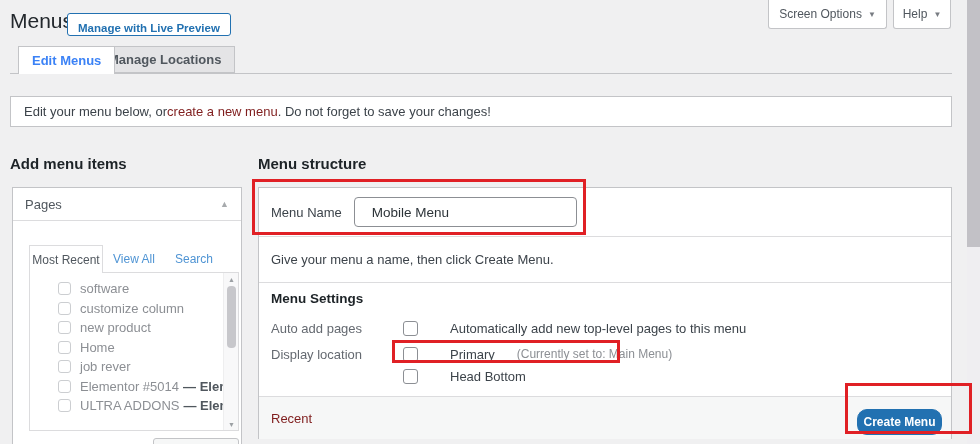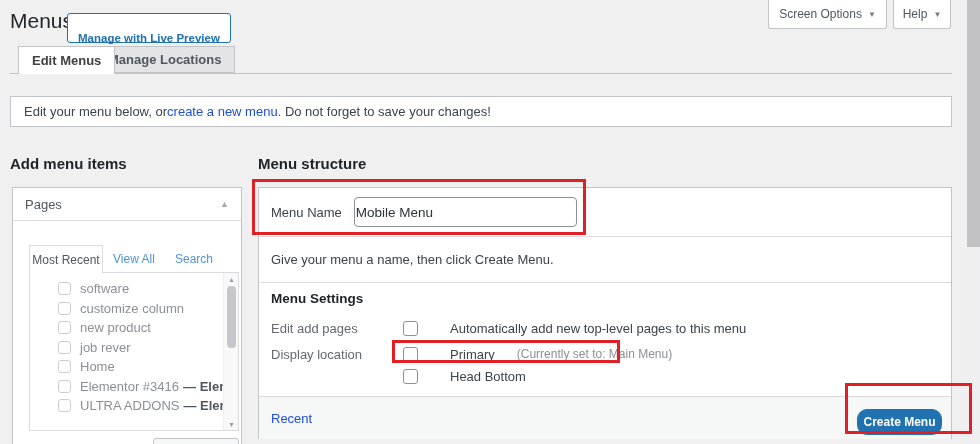--- a/index.html
+++ b/index.html
@@ -12,52 +12,52 @@
 
   
   .page-title {
     position:absolute; left:10px; top:9px;
     font-size:21px; font-weight:400; color:#23282d;
   }
   .live-preview-btn {
     position:absolute; left:67px; top:13px; height:23px;
     background:#fff; border:1px solid #2271b1; border-radius:3px;
     color:#2271b1; font-size:11.5px; font-weight:700;
-    padding:14px 10px; line-height:21px; cursor:pointer;
+    padding:4px 10px; line-height:21px; cursor:pointer;
     font-family:"Liberation Sans", sans-serif;
   }
   .top-dropdown {
     position:absolute; top:0; height:29px;
     background:#fff; border:1px solid #c3c4c7; border-top:none;
     border-radius:0 0 3px 3px; color:#50575e; font-size:12px;
     display:flex; align-items:center; justify-content:center; gap:6px;
     cursor:pointer; font-family:"Liberation Sans", sans-serif;
   }
   #screen-options-btn { left:768px; width:119px; }
   #help-btn { left:893px; width:58px; }
   .chev { font-size:8px; color:#787c82; }
 
   
   .tabs-line { position:absolute; left:10px; top:73px; width:942px; height:1px; background:#c3c4c7; }
   .main-tab {
     position:absolute; top:46px; font-size:13px; font-weight:600;
     padding:0 13px; display:flex; align-items:center; cursor:pointer;
     border:1px solid #c3c4c7; font-family:"Liberation Sans", sans-serif;
   }
-  #tab-edit-menus { left:18px; height:28px; background:#fff; color:#404040; border-bottom:none; z-index:3; }
+  #tab-edit-menus { left:18px; height:28px; background:#fff; color:#3b82f6; border-bottom:none; z-index:3; }
   #tab-manage-locations { left:94px; height:27px; background:#e4e4e6; color:#50575e; }
 
   
   .notice {
     position:absolute; left:10px; top:96px; width:942px; height:31px;
     background:#fff; border:1px solid #c3c4c7;
     display:flex; align-items:center; padding-left:13px;
     font-size:13px; color:#3c434a;
   }
-  .notice a, .link { color:#1d4ed8; text-decoration:none; cursor:pointer; }
+  .notice a, .link { color:#7f1d1d; text-decoration:none; cursor:pointer; }
 
   
   .section-heading { position:absolute; top:155px; font-size:15px; font-weight:700; color:#1d2327; }
   #add-items-heading { left:10px; }
   #structure-heading { left:258px; }
 
   
   .pages-panel {
     position:absolute; left:12px; top:187px; width:230px; height:260px;
     background:#fff; border:1px solid #c3c4c7;
@@ -115,21 +115,21 @@
     background:#fff; border:1px solid #c3c4c7;
   }
   .name-row {
     position:absolute; left:0; top:0; width:100%; height:49px;
     border-bottom:1px solid #dcdcde; display:flex; align-items:center;
   }
   .name-label { margin-left:12px; font-size:13px; color:#3c434a; }
   .name-input {
     margin-left:12px; width:223px; height:30px;
     border:1px solid #8c8f94; border-radius:4px;
-    font-size:13.5px; color:#2c3338; padding:0 1px;
+    font-size:13.5px; color:#2c3338; padding:0 17px;
     font-family:"Liberation Sans", sans-serif; background:#fff;
   }
   .hint-row {
     position:absolute; left:0; top:49px; width:100%; height:46px;
     border-bottom:1px solid #dcdcde; display:flex; align-items:center;
     padding-left:12px; font-size:13px; color:#3c434a;
   }
   .settings-heading { position:absolute; left:12px; top:103px; font-size:13.5px; font-weight:700; color:#1d2327; }
   .setting-row { position:absolute; left:0; width:100%; height:20px; display:flex; align-items:center; }
   .setting-label { position:absolute; left:12px; font-size:13px; color:#646970; }
@@ -213,31 +213,31 @@
         <span>customize column</span>
         <span class="suffix"></span>
       </div>
       <div class="page-item">
         <span class="page-cb"></span>
         <span>new product</span>
         <span class="suffix"></span>
       </div>
       <div class="page-item">
         <span class="page-cb"></span>
+        <span>Home</span>
+        <span class="suffix"></span>
+      </div>
+      <div class="page-item">
+        <span class="page-cb"></span>
         <span>job rever</span>
         <span class="suffix"></span>
       </div>
       <div class="page-item">
         <span class="page-cb"></span>
-        <span>Home</span>
-        <span class="suffix"></span>
-      </div>
-      <div class="page-item">
-        <span class="page-cb"></span>
-        <span>Elementor #3416</span>
+        <span>Elementor #5014</span>
         <span class="suffix">— Elementor</span>
       </div>
       <div class="page-item">
         <span class="page-cb"></span>
         <span>ULTRA ADDONS</span>
         <span class="suffix">— Elementor</span>
       </div>
 
       <div class="list-scrollbar">
         <span class="arrow up">▲</span>
@@ -252,21 +252,21 @@
   <div class="structure-card">
     <div class="name-row">
       <span class="name-label">Menu Name</span>
       <input class="name-input" type="text" value="Mobile Menu" style="">
     </div>
     <div class="hint-row">Give your menu a name, then click Create Menu.</div>
 
     <div class="settings-heading">Menu Settings</div>
 
     <div class="setting-row" style="top:130px;">
-      <span class="setting-label">Edit add pages</span>
+      <span class="setting-label">Auto add pages</span>
       <span class="cb-row">
         <span class="cb"></span>
         <span class="cb-text">Automatically add new top-level pages to this menu</span>
       </span>
     </div>
 
     <div class="setting-row" style="top:156px;">
       <span class="setting-label">Display location</span>
       <span class="cb-row">
         <span class="cb"></span>

